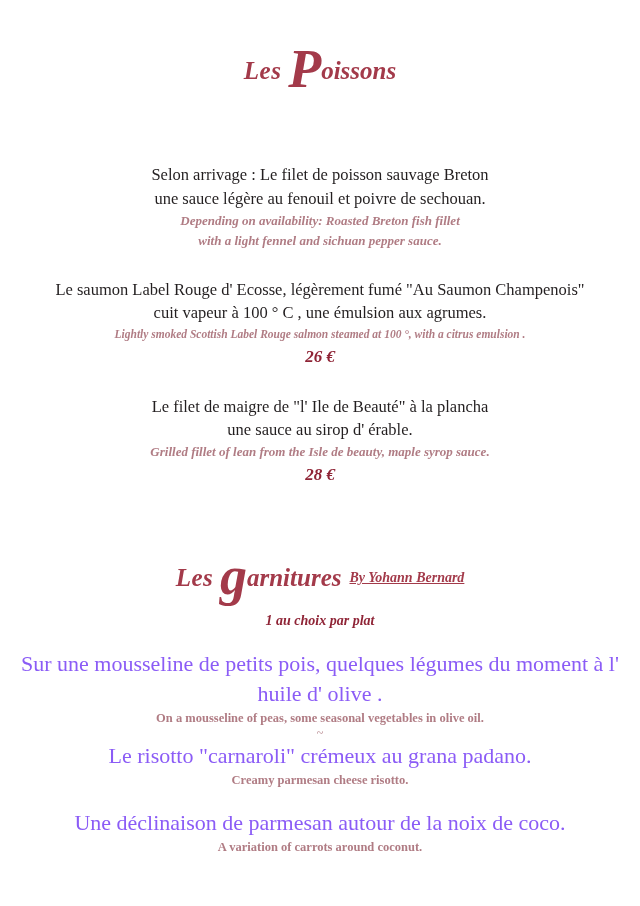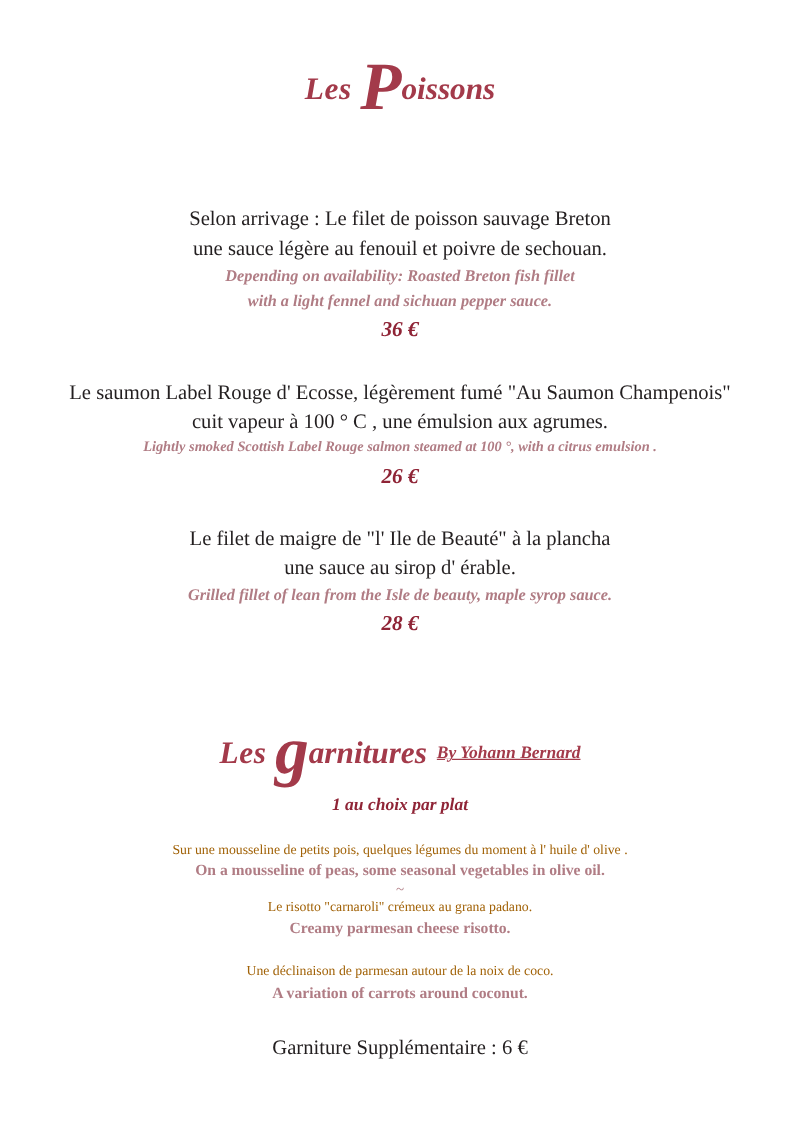--- a/index.html
+++ b/index.html
@@ -110,22 +110,22 @@
     font-weight: bold;
     font-size: 14px;
     margin-top: 14px;
   }
 
   .garn {
     text-align: center;
     margin-top: 20px;
   }
   .garn .fr {
-    color: #a16207;
-    font-size: 11px;
+    color: #8b5cf6;
+    font-size: 22px;
     line-height: 1.4;
   }
   .garn .en {
     color: #b07c84;
     font-weight: bold;
     font-size: 12.5px;
     margin-top: 1px;
   }
   .tilde {
     text-align: center;
@@ -151,21 +151,20 @@
 
   <div class="section-title" id="title-poissons">
     <span class="les">Les </span><span class="big">P</span><span class="rest">oissons</span>
   </div>
 
   <div class="dish" id="dish-1">
     <div class="fr">Selon arrivage : Le filet de poisson sauvage Breton</div>
     <div class="fr">une sauce légère au fenouil et poivre de sechouan.</div>
     <div class="en">Depending on availability: Roasted Breton fish fillet</div>
     <div class="en">with a light fennel and sichuan pepper sauce.</div>
-    <div class="price">36 €</div>
   </div>
 
   <div class="dish" id="dish-2">
     <div class="fr dish-2-fr">Le saumon Label Rouge d' Ecosse, légèrement fumé "Au Saumon Champenois"</div>
     <div class="fr dish-2-fr">cuit vapeur à 100 ° C , une émulsion aux agrumes.</div>
     <div class="en small">Lightly smoked Scottish Label Rouge salmon steamed at 100 °, with a citrus emulsion .</div>
     <div class="price">26 €</div>
   </div>
 
   <div class="dish" id="dish-3">
@@ -192,16 +191,15 @@
     <div class="garn" style="margin-top:2px">
       <div class="fr">Le risotto "carnaroli" crémeux au grana padano.</div>
       <div class="en">Creamy parmesan cheese risotto.</div>
     </div>
 
     <div class="garn">
       <div class="fr">Une déclinaison de parmesan autour de la noix de coco.</div>
       <div class="en">A variation of carrots around coconut.</div>
     </div>
 
-    <div class="supp">Garniture Supplémentaire : 6 €</div>
   </div>
 
 </div>
 
 </body></html>

